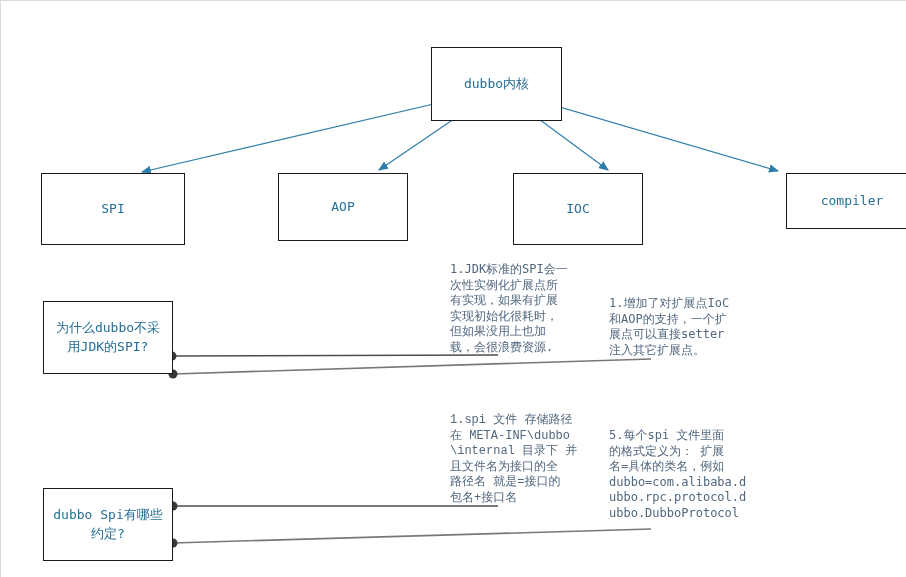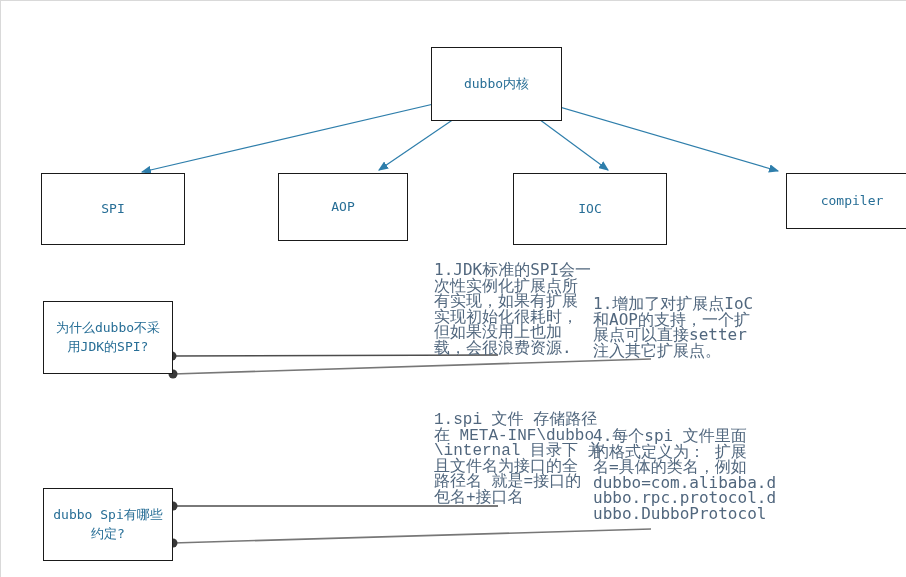--- a/index.html
+++ b/index.html
@@ -22,24 +22,25 @@
     text-align:center;
     color:#276e96;
     font-size:13px;
     line-height:1.45;
     white-space:pre-line;
     box-sizing:border-box;
   }
   .note{
     position:absolute;
     color:#51677e;
-    font-size:16px;
+    font-size:12px;
     line-height:15.5px;
     white-space:pre;
     letter-spacing:0px;
+    margin-left:16px;
   }
 </style>
 </head>
 <body>
 
 <div class="canvas">
 
   <svg class="edges" viewBox="0 0 906 577">
     <defs>
       <marker id="arrowhead" markerWidth="9" markerHeight="7" refX="7.5" refY="3.5" orient="auto">
@@ -62,21 +63,21 @@
     <circle cx="172" cy="505" r="4.5" fill="#383838"></circle>
     <circle cx="172" cy="542" r="4.5" fill="#383838"></circle>
   </svg>
 
   <div class="node" style="left:430px;top:14px;width:131px;height:74px;margin-top:32px;">dubbo内核</div>
 
   <div class="node" style="left:40px;top:172px;width:144px;height:72px;">SPI</div>
 
   <div class="node" style="left:277px;top:172px;width:130px;height:68px;">AOP</div>
 
-  <div class="node" style="left:512px;top:172px;width:154px;height:72px;text-align:right;">IOC</div>
+  <div class="node" style="left:512px;top:172px;width:130px;height:72px;text-align:right;">IOC</div>
 
   <div class="node" style="left:785px;top:172px;width:132px;height:56px;">compiler</div>
 
   <div class="node" style="left:42px;top:487px;width:130px;height:73px;">dubbo Spi有哪些
 约定?</div>
 
   <div class="node" style="left:42px;top:300px;width:130px;height:73px;">为什么dubbo不采
 用JDK的SPI?</div>
 
   <div class="note" style="left:433px;top:261px;">1.JDK标准的SPI会一
@@ -91,20 +92,20 @@
 展点可以直接setter
 注入其它扩展点。</div>
 
   <div class="note" style="left:433px;top:412px;font-family:Liberation Mono, monospace;">1.spi 文件 存储路径
 在 META-INF\dubbo
 \internal 目录下 并
 且文件名为接口的全
 路径名 就是=接口的
 包名+接口名</div>
 
-  <div class="note" style="left:592px;top:427px;">4.每个spi 文件里面
+  <div class="note" style="left:592px;top:427px;">5.每个spi 文件里面
 的格式定义为： 扩展
 名=具体的类名，例如
 dubbo=com.alibaba.d
 ubbo.rpc.protocol.d
 ubbo.DubboProtocol</div>
 
 </div>
 
 </body></html>

